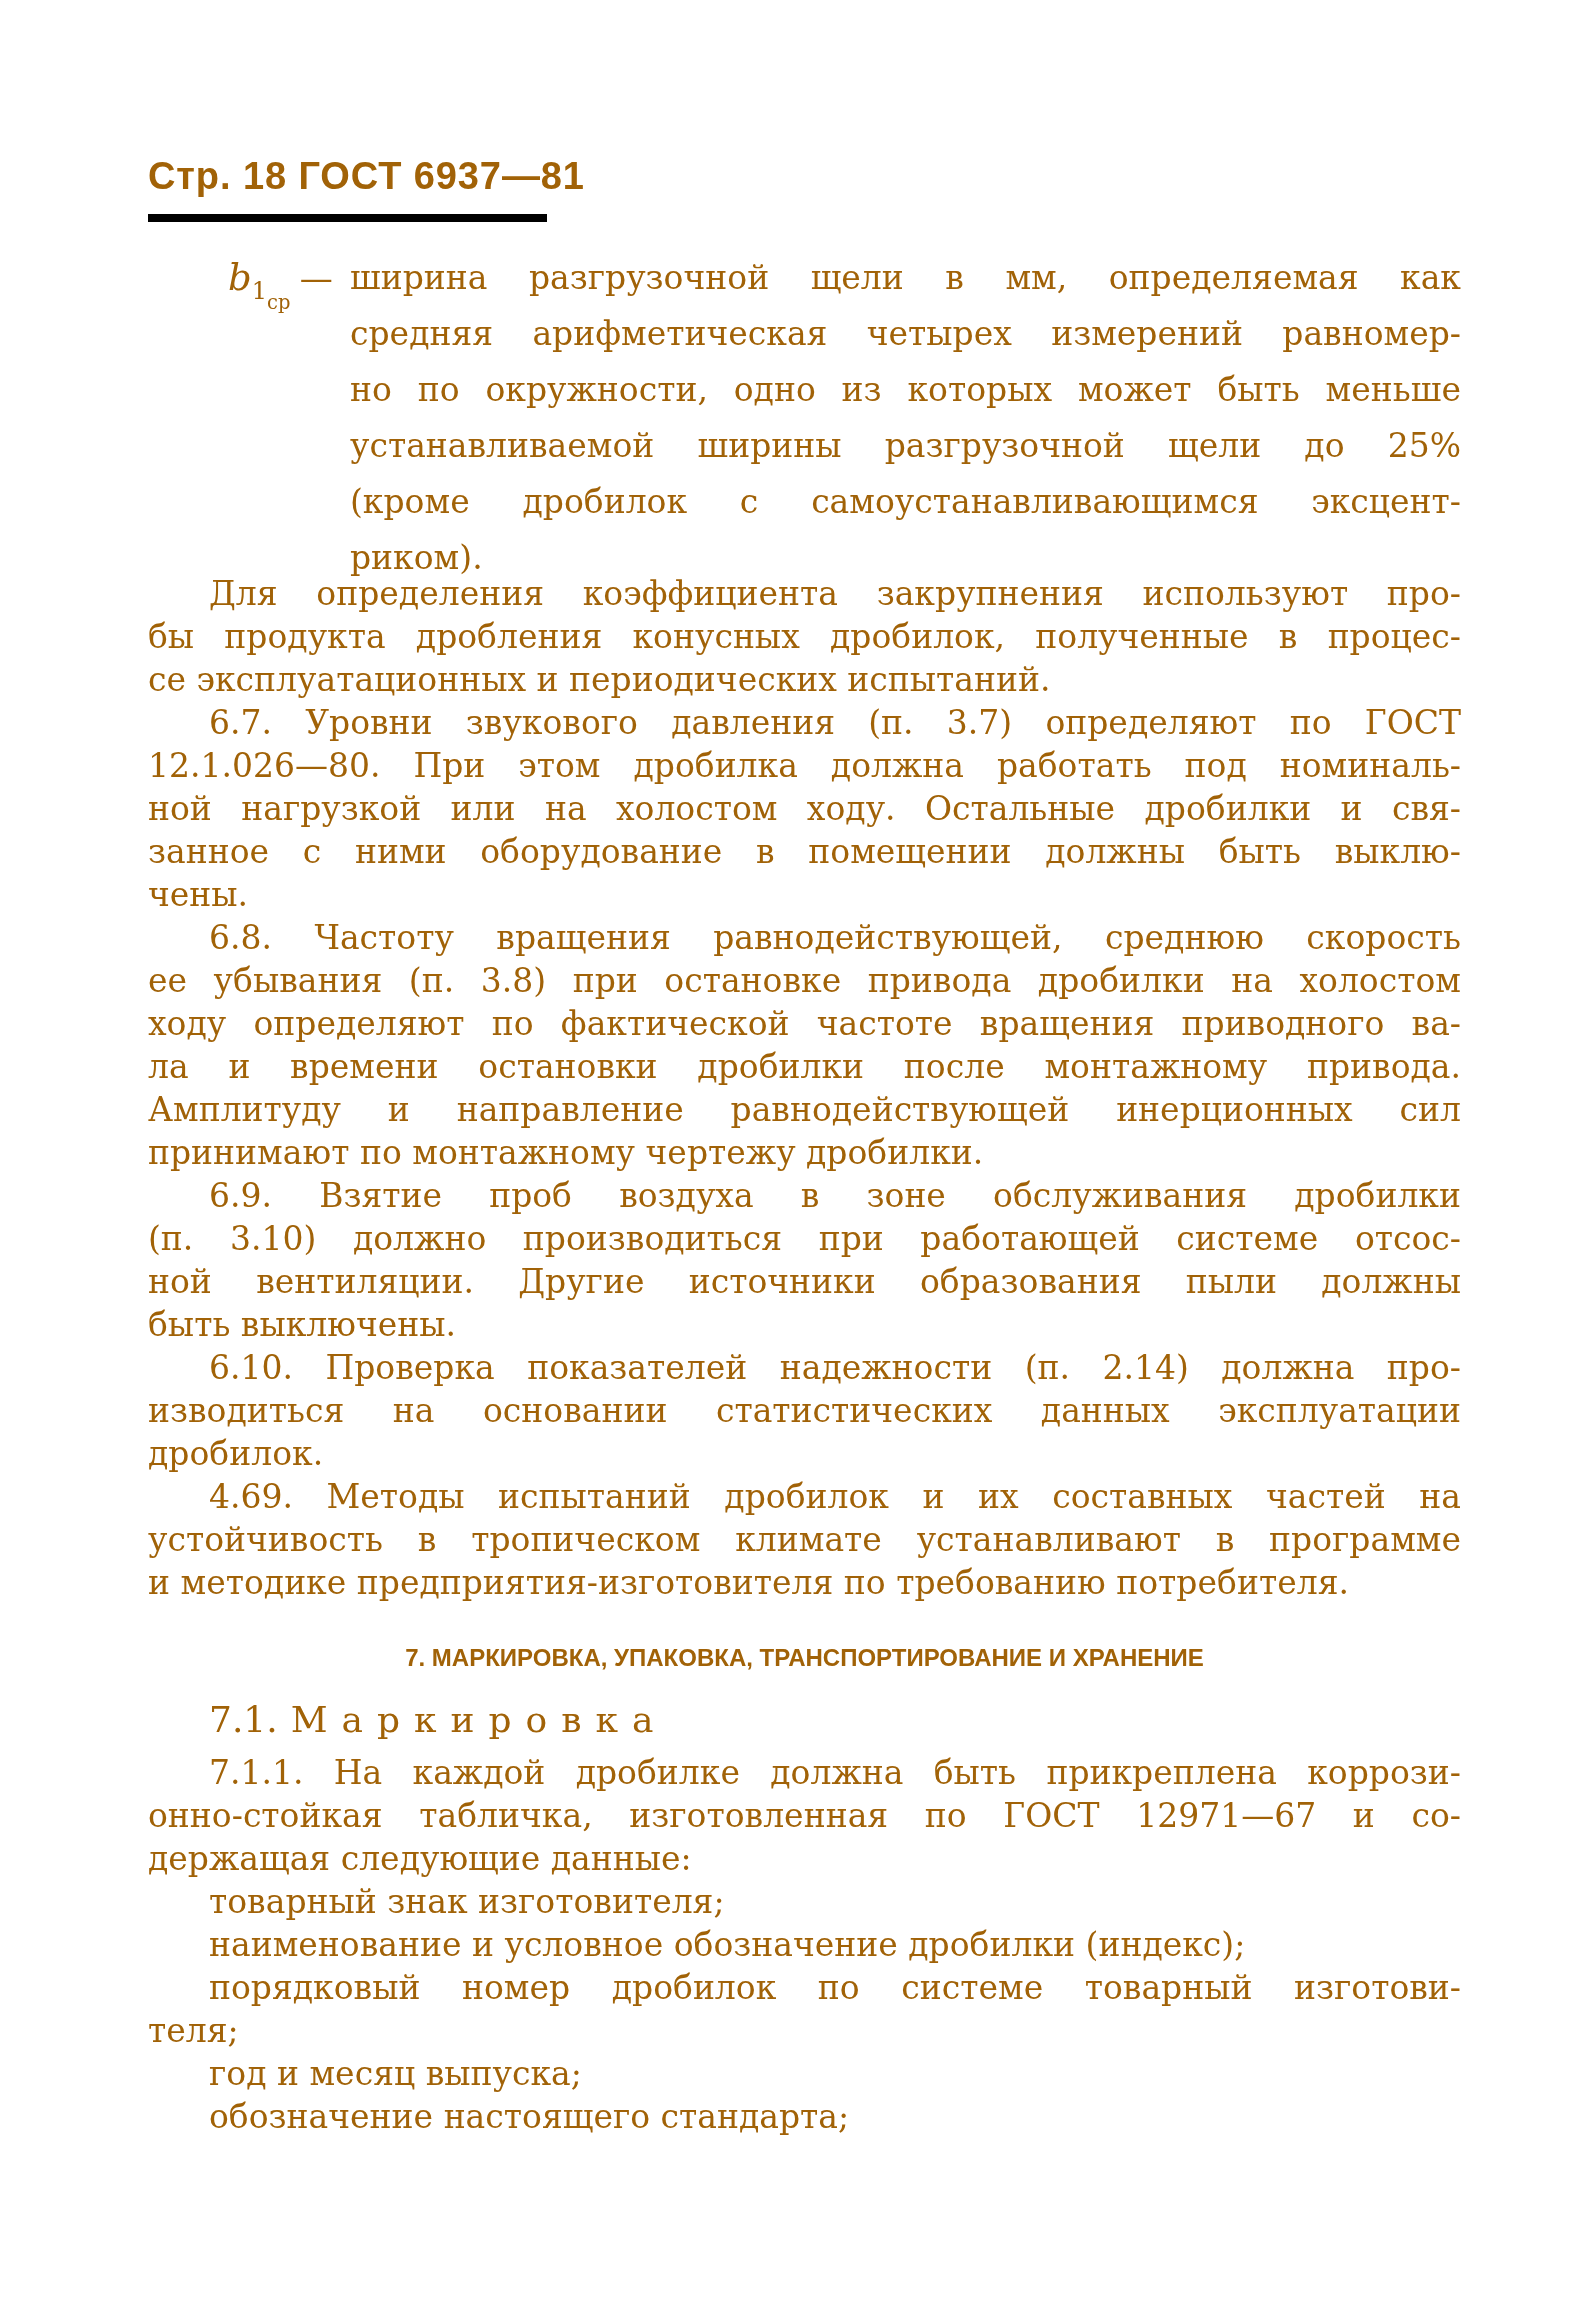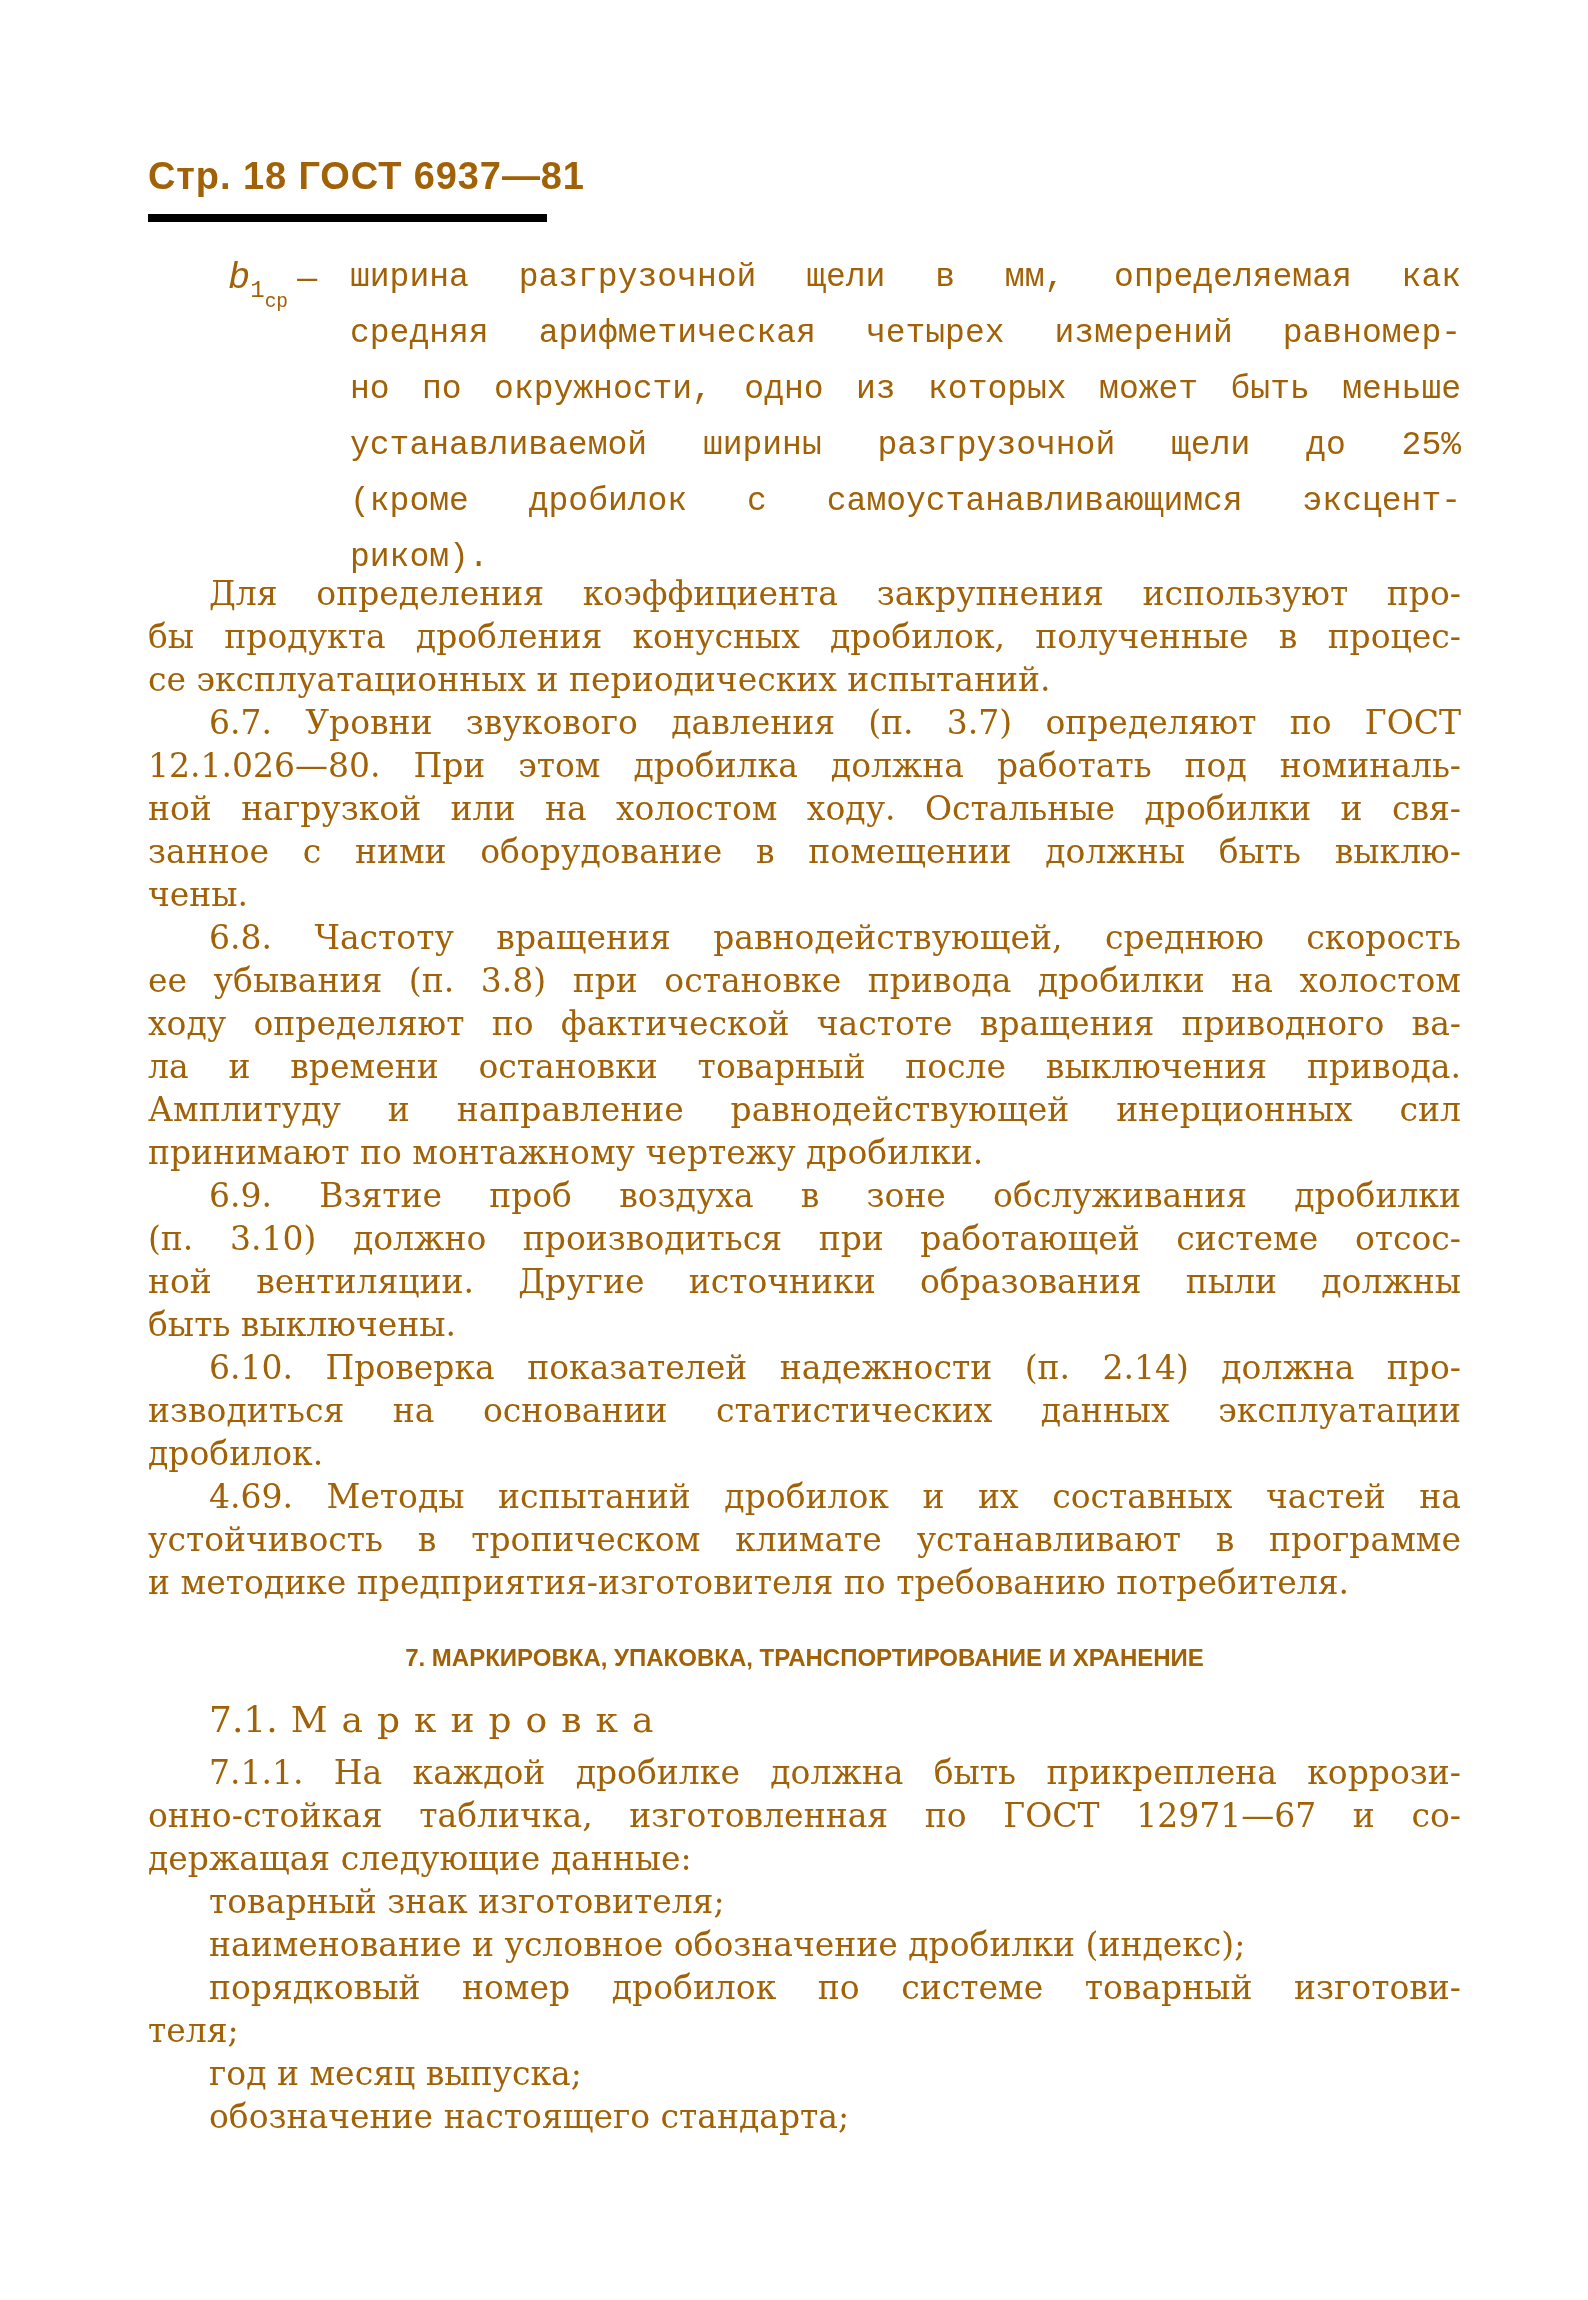--- a/index.html
+++ b/index.html
@@ -18,21 +18,21 @@
     font-weight:bold; font-size:38px; line-height:45px;
     letter-spacing:0.9px; white-space:nowrap;
   }
   .rule {
     position:absolute; left:148px; top:214px;
     width:399px; height:8.3px; background:#000;
   }
   
   .def-block {
     position:absolute; left:148px; top:250px; width:1313px;
-    display:flex; font-size:33px; line-height:56px;font-family:Liberation Mono, monospace;
+    display:flex; font-size:33px; line-height:56px;
   }
   .def-term {
     flex:0 0 202px; padding-left:80px; box-sizing:border-box;
     white-space:nowrap;
   }
   .t-b { font-style:italic; font-size:37px; }
   .t-sub { font-size:24px; position:relative; top:9.3px; }
   .t-subsub { font-size:19.5px; position:relative; top:18.6px; }
   .t-dash { margin-left:9.3px; }
   .def-text { flex:1 1 auto; min-width:0; }
@@ -98,21 +98,21 @@
         <div class="line first just">6.7. Уровни звукового давления (п. 3.7) определяют по ГОСТ</div>
         <div class="line just">12.1.026—80. При этом дробилка должна работать под номиналь-</div>
         <div class="line just">ной нагрузкой или на холостом ходу. Остальные дробилки и свя-</div>
         <div class="line just">занное с ними оборудование в помещении должны быть выклю-</div>
         <div class="line">чены.</div>
       </div>
       <div class="para">
         <div class="line first just">6.8. Частоту вращения равнодействующей, среднюю скорость</div>
         <div class="line just">ее убывания (п. 3.8) при остановке привода дробилки на холостом</div>
         <div class="line just">ходу определяют по фактической частоте вращения приводного ва-</div>
-        <div class="line just">ла и времени остановки товарный после выключения привода.</div>
+        <div class="line just">ла и времени остановки дробилки после монтажному привода.</div>
         <div class="line just">Амплитуду и направление равнодействующей инерционных сил</div>
         <div class="line">принимают по монтажному чертежу дробилки.</div>
       </div>
       <div class="para">
         <div class="line first just">6.9. Взятие проб воздуха в зоне обслуживания дробилки</div>
         <div class="line just">(п. 3.10) должно производиться при работающей системе отсос-</div>
         <div class="line just">ной вентиляции. Другие источники образования пыли должны</div>
         <div class="line">быть выключены.</div>
       </div>
       <div class="para">

